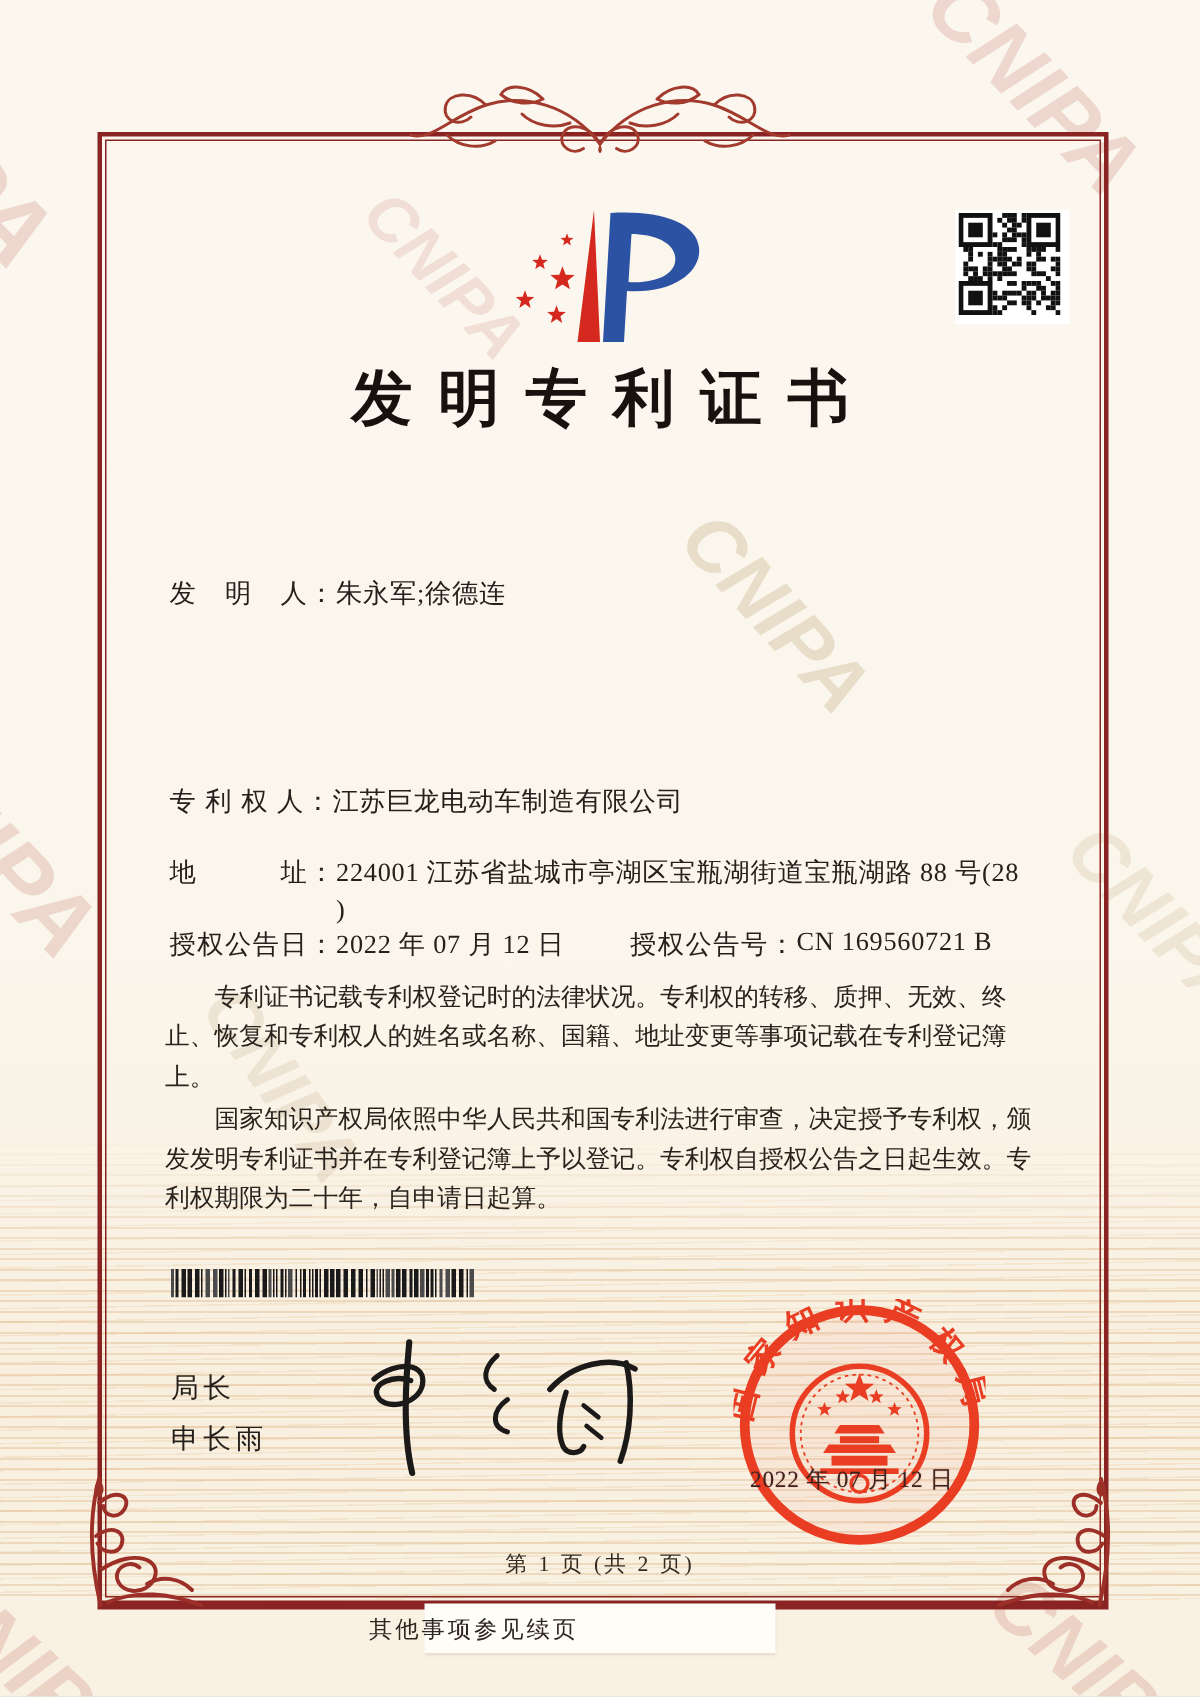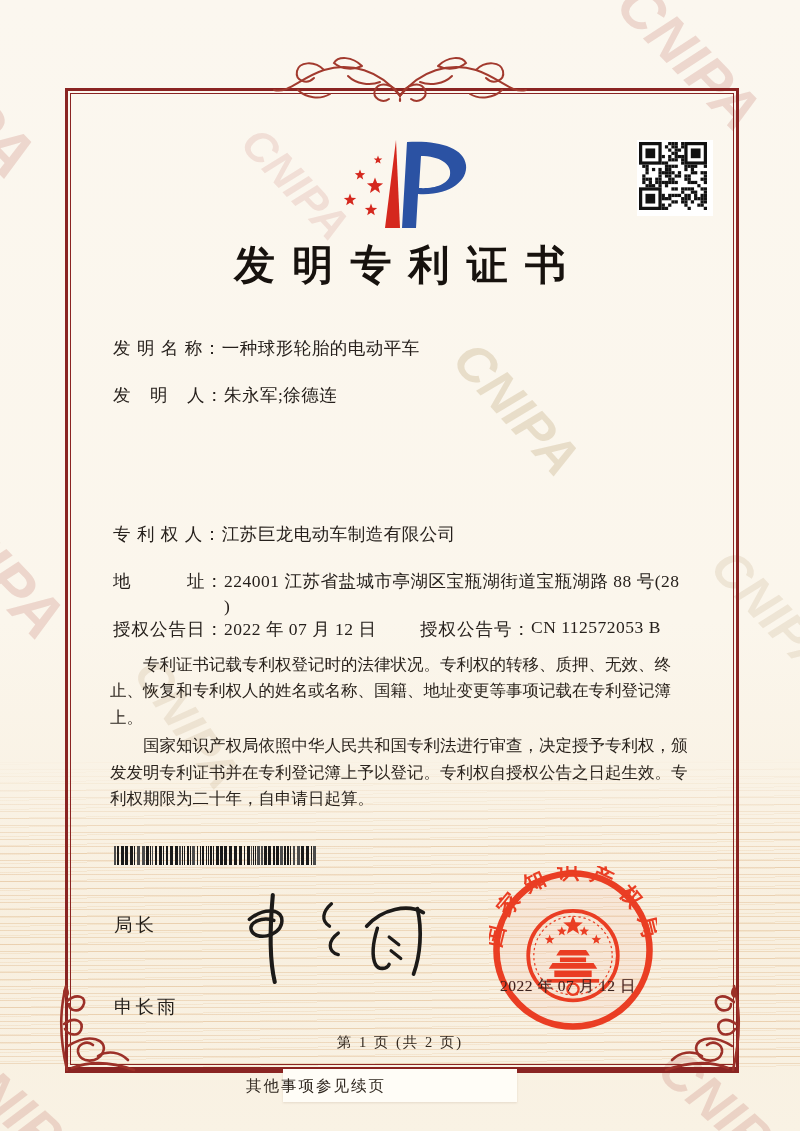--- a/index.html
+++ b/index.html
@@ -42,21 +42,21 @@
   .g1{top:617px}
   .g2{top:617px;left:420px}
   
   .letter{position:absolute;left:110px;top:652px;width:580px;font-size:16.5px;line-height:1.6;color:#2a231d;}
   .letter p{margin:0 0 2px 0;text-indent:2em;}
   
   .barcode{position:absolute;left:114px;top:846px;width:205px;height:19px;}
   
   .officer{position:absolute;left:114px;font-size:18.5px;letter-spacing:3px;
            font-family:"Liberation Sans","DejaVu Sans",sans-serif;color:#241f1a;}
-  .officer.t1{top:912px}.officer.t2{top:994px}
+  .officer.t1{top:912px}.officer.t2{top:946px}
   .signature{position:absolute;left:222px;top:886px;width:215px;height:100px;}
   
   .seal{position:absolute;left:489px;top:866px;width:168px;height:168px;opacity:.93;}
   .seal-date{position:absolute;left:500px;top:976px;width:160px;font-size:15.5px;letter-spacing:.5px;
              color:#3a2420;text-shadow:0 0 1px rgba(200,40,20,.45);}
   
   .pagenum{position:absolute;left:0;top:1033px;width:800px;text-align:center;font-size:14.5px;letter-spacing:2px;color:#33291f;}
   .cont-strip{position:absolute;left:283px;top:1069px;width:234px;height:33px;background:#fffdf7;box-shadow:0 1px 2px rgba(120,90,60,.15);}
   .cont-note{position:absolute;left:0;top:1076px;width:632px;text-align:center;font-size:15.5px;letter-spacing:2px;color:#2e261e;}
   .flourish{position:absolute;}
@@ -295,44 +295,40 @@
         <rect x="6" y="6" width="9" height="9" fill="#111"></rect>
         <rect x="43.5" y="1.5" width="18" height="18" fill="none" stroke="#111" stroke-width="3"></rect>
         <rect x="48" y="6" width="9" height="9" fill="#111"></rect>
         <rect x="1.5" y="43.5" width="18" height="18" fill="none" stroke="#111" stroke-width="3"></rect>
         <rect x="6" y="48" width="9" height="9" fill="#111"></rect>
       </svg>
   </div>
 
   <div class="title">发明专利证书</div>
 
-  <div class="row r0">
-    <span class="lab">发 明 名 称：</span>
-    <span class="val">一种球形轮胎的电动平车</span>
-  </div>
   <div class="row r1">
     <span class="lab">发　明　人：</span>
     <span class="val">朱永军;徐德连</span>
   </div>
   <div class="row r4">
     <span class="lab">专 利 权 人：</span>
     <span class="val">江苏巨龙电动车制造有限公司</span>
   </div>
   <div class="row r5">
     <span class="lab">地　　　址：</span>
     <span class="val">224001 江苏省盐城市亭湖区宝瓶湖街道宝瓶湖路 88 号(28
 )</span>
   </div>
   <div class="row g1">
     <span class="lab">授权公告日：</span>
     <span class="val">2022 年 07 月 12 日</span>
   </div>
   <div class="row g2">
     <span class="lab">授权公告号：</span>
-    <span class="val">CN 112572053 B</span>
+    <span class="val">CN 169560721 B</span>
   </div>
 
   <div class="letter">
     <p>专利证书记载专利权登记时的法律状况。专利权的转移、质押、无效、终止、恢复和专利权人的姓名或名称、国籍、地址变更等事项记载在专利登记簿上。</p>
     <p>国家知识产权局依照中华人民共和国专利法进行审查，决定授予专利权，颁发发明专利证书并在专利登记簿上予以登记。专利权自授权公告之日起生效。专利权期限为二十年，自申请日起算。</p>
   </div>
 
   <div class="barcode">
     <svg viewBox="0 0 205 19" width="205" height="19" id="barcode-svg">
         <rect x="0" y="0" width="2" height="19" fill="#4b4b4b"></rect>

